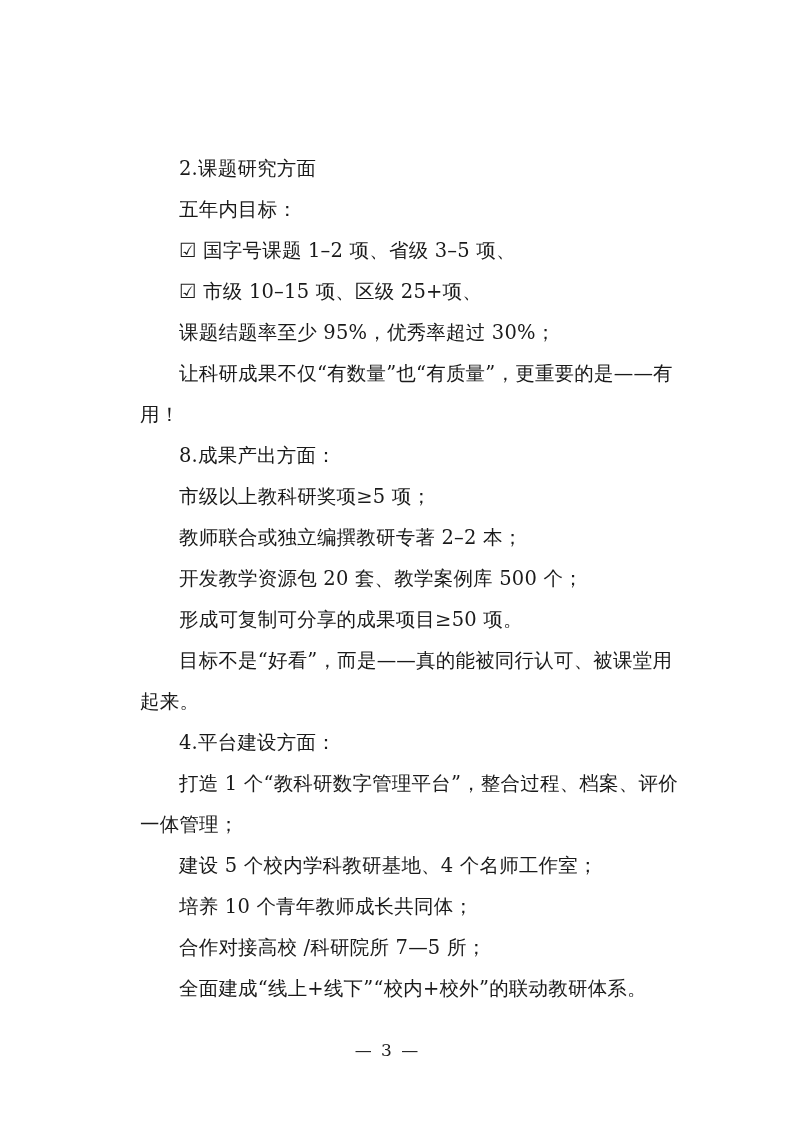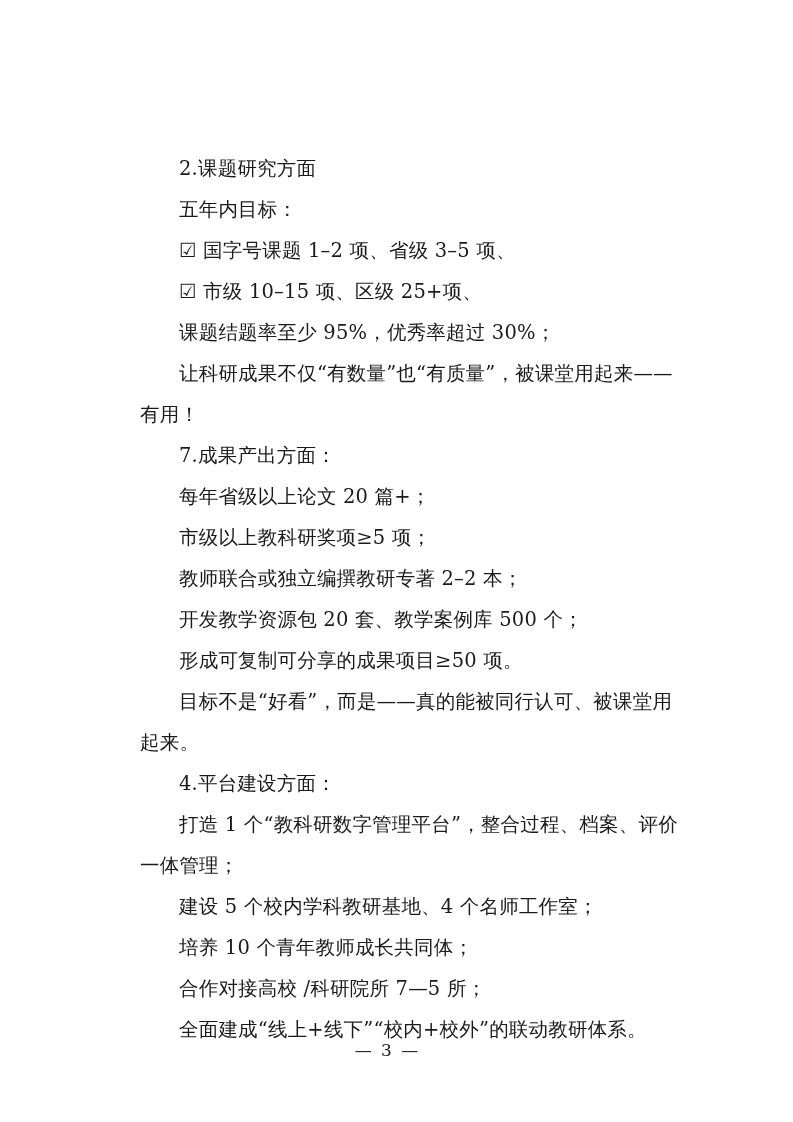--- a/index.html
+++ b/index.html
@@ -53,23 +53,22 @@
 </head>
 <body>
 
 <div class="page">
   <div class="doc-body">
     <p class="para">2.课题研究方面</p>
     <p class="para">五年内目标：</p>
     <p class="para">☑ 国字号课题 1–2 项、省级 3–5 项、</p>
     <p class="para">☑ 市级 10–15 项、区级 25+项、</p>
     <p class="para">课题结题率至少 95%，优秀率超过 30%；</p>
-    <p class="para">让科研成果不仅“有数量”也“有质量”，被课堂用起来——有用！</p>
-    <p class="para">7.成果产出方面：</p>
-    <p class="para">每年省级以上论文 20 篇+；</p>
+    <p class="para">让科研成果不仅“有数量”也“有质量”，更重要的是——有用！</p>
+    <p class="para">8.成果产出方面：</p>
     <p class="para">市级以上教科研奖项≥5 项；</p>
     <p class="para">教师联合或独立编撰教研专著 2–2 本；</p>
     <p class="para">开发教学资源包 20 套、教学案例库 500 个；</p>
     <p class="para">形成可复制可分享的成果项目≥50 项。</p>
     <p class="para">目标不是“好看”，而是——真的能被同行认可、被课堂用起来。</p>
     <p class="para">4.平台建设方面：</p>
     <p class="para">打造 1 个“教科研数字管理平台”，整合过程、档案、评价一体管理；</p>
     <p class="para">建设 5 个校内学科教研基地、4 个名师工作室；</p>
     <p class="para">培养 10 个青年教师成长共同体；</p>
     <p class="para">合作对接高校 /科研院所 7—5 所；</p>

